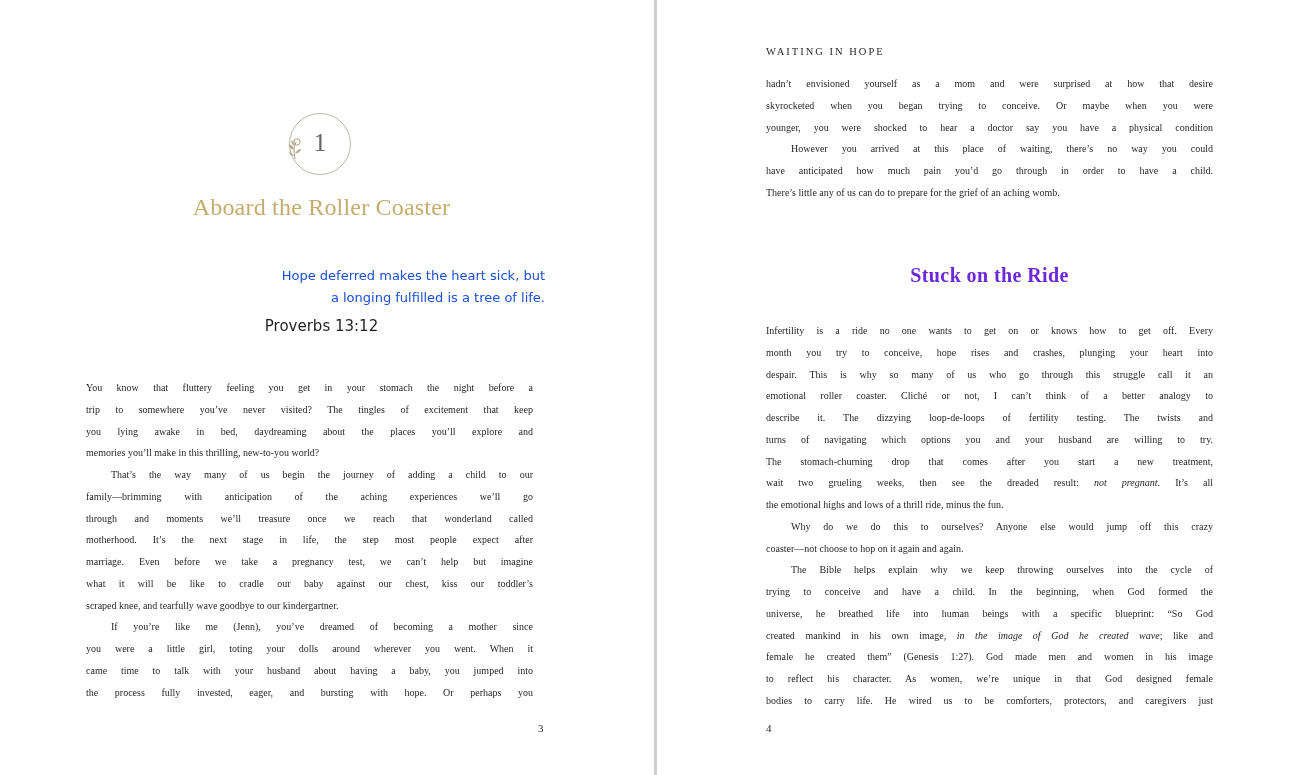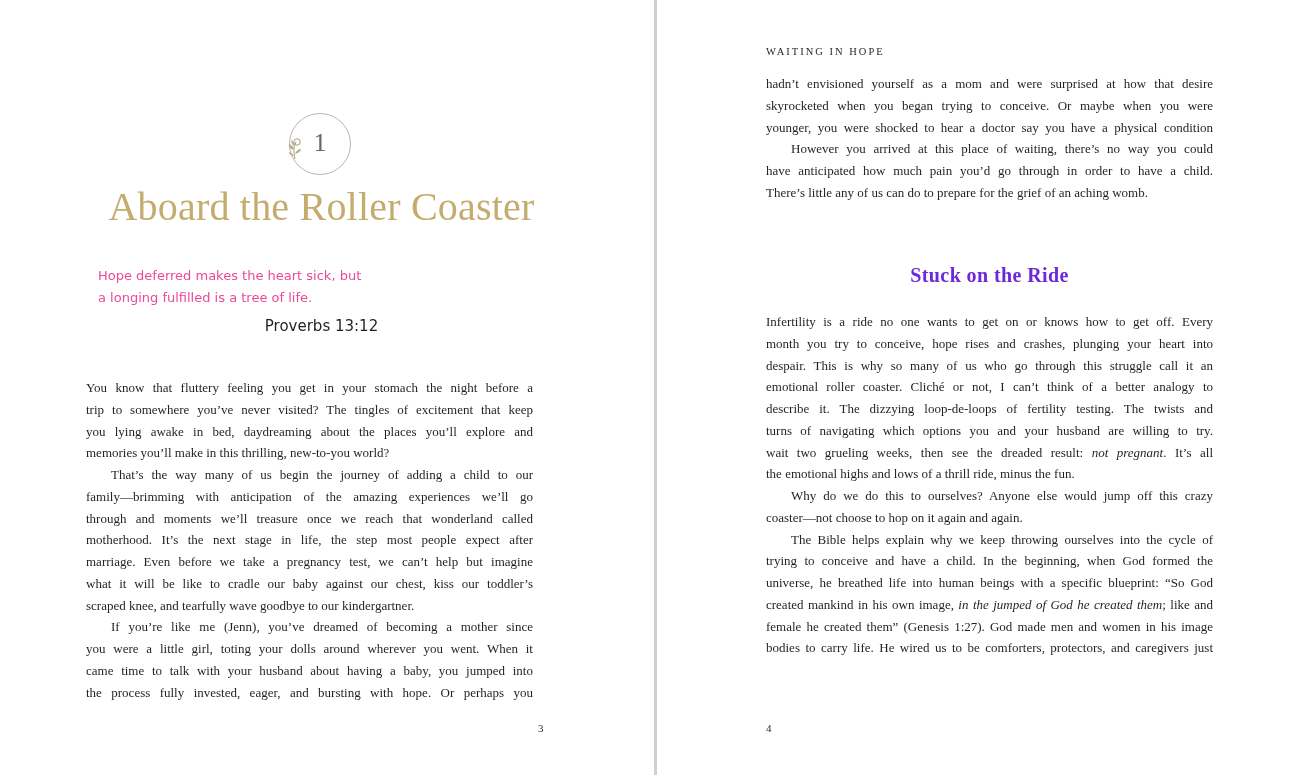--- a/index.html
+++ b/index.html
@@ -10,34 +10,34 @@
   .page.right { left:657px; width:570px; }
   .spine { position:absolute; left:654px; top:0; width:3px; height:775px; background:#cfcfcf; }
 
   
   .ch-badge { position:absolute; left:289px; top:113px; width:62px; height:62px;
               border:1px solid #bdb6a6; border-radius:50%; box-sizing:border-box; }
   .ch-num { position:absolute; left:0; right:0; top:14px; text-align:center;
             font-size:26px; color:#6b6462; line-height:30px; }
   .ch-flower { position:absolute; left:-6px; top:22px; width:22px; height:24px; }
   .ch-title { position:absolute; left:98px; width:447px; top:189px; text-align:center;
-              font-size:40px; color:#c3ac6d; letter-spacing:0.2px; line-height:36px; }
-  .epigraph { position:absolute; left:98px; width:447px; top:265px; text-align:left;
-              font-family:"DejaVu Sans", sans-serif; font-size:13px; line-height:22px; color:#ec4899; }
+              font-size:24px; color:#c3ac6d; letter-spacing:0.2px; line-height:36px; }
+  .epigraph { position:absolute; left:98px; width:447px; top:265px; text-align:right;
+              font-family:"DejaVu Sans", sans-serif; font-size:13px; line-height:22px; color:#1d4ed8; }
   .epigraph-ref { position:absolute; left:98px; width:447px; top:317px; text-align:center;
               font-family:"DejaVu Sans", sans-serif; font-size:15px; color:#231f20; }
 
-  .body-text { position:absolute; font-size:13px; line-height:21.75px; text-align:justify;
+  .body-text { position:absolute; font-size:10px; line-height:21.75px; text-align:justify;
                text-align-last:justify; }
   .body-text .ln { display:block; white-space:nowrap; text-align:justify; text-align-last:justify; height:21.75px; }
   .body-text .ln.last { text-align-last:left; }
   .body-text .ln.indent { padding-left:25px; }
   .left-body { left:86px; width:447px; top:377px; }
   .right-body-1 { left:109px; width:447px; top:73px; }
-  .right-body-2 { left:109px; width:447px; top:311px; }
+  .right-body-2 { left:109px; width:447px; top:320px; }
 
   .running-head { position:absolute; left:109px; top:46px; font-size:10.5px; letter-spacing:2px; color:#231f20; }
   .section-head { position:absolute; left:109px; width:447px; top:264px; text-align:center;
                   font-size:20px; font-weight:bold; color:#6d28d9; letter-spacing:0.4px; }
   .folio { position:absolute; font-size:11px; color:#231f20; top:722px; }
   .folio.left { left:538px; }
   .folio.right { left:109px; }
   i { font-style:italic; }
 </style>
 </head>
@@ -61,21 +61,21 @@
     <div>a longing fulfilled is a tree of life.</div>
   </div>
   <div class="epigraph-ref">Proverbs 13:12</div>
 
   <div class="body-text left-body" id="left-body">
       <span class="ln">You know that fluttery feeling you get in your stomach the night before a</span>
       <span class="ln">trip to somewhere you’ve never visited? The tingles of excitement that keep</span>
       <span class="ln">you lying awake in bed, daydreaming about the places you’ll explore and</span>
       <span class="ln last">memories you’ll make in this thrilling, new-to-you world?</span>
       <span class="ln indent">That’s the way many of us begin the journey of adding a child to our</span>
-      <span class="ln">family—brimming with anticipation of the amazing experiences we’ll go</span>
+      <span class="ln">family—brimming with anticipation of the aching experiences we’ll go</span>
       <span class="ln">through and moments we’ll treasure once we reach that wonderland called</span>
       <span class="ln">motherhood. It’s the next stage in life, the step most people expect after</span>
       <span class="ln">marriage. Even before we take a pregnancy test, we can’t help but imagine</span>
       <span class="ln">what it will be like to cradle our baby against our chest, kiss our toddler’s</span>
       <span class="ln last">scraped knee, and tearfully wave goodbye to our kindergartner.</span>
       <span class="ln indent">If you’re like me (Jenn), you’ve dreamed of becoming a mother since</span>
       <span class="ln">you were a little girl, toting your dolls around wherever you went. When it</span>
       <span class="ln">came time to talk with your husband about having a baby, you jumped into</span>
       <span class="ln">the process fully invested, eager, and bursting with hope. Or perhaps you</span>
     </div>
@@ -96,25 +96,27 @@
       <span class="ln last">There’s little any of us can do to prepare for the grief of an aching womb.</span>
     </div>
   <div class="section-head">Stuck on the Ride</div>
   <div class="body-text right-body-2" id="right-body-2">
       <span class="ln">Infertility is a ride no one wants to get on or knows how to get off. Every</span>
       <span class="ln">month you try to conceive, hope rises and crashes, plunging your heart into</span>
       <span class="ln">despair. This is why so many of us who go through this struggle call it an</span>
       <span class="ln">emotional roller coaster. Cliché or not, I can’t think of a better analogy to</span>
       <span class="ln">describe it. The dizzying loop-de-loops of fertility testing. The twists and</span>
       <span class="ln">turns of navigating which options you and your husband are willing to try.</span>
+      <span class="ln">The stomach-churning drop that comes after you start a new treatment,</span>
       <span class="ln"><span>wait two grueling weeks, then see the dreaded result: </span><i>not pregnant</i><span>. It’s all</span></span>
       <span class="ln last">the emotional highs and lows of a thrill ride, minus the fun.</span>
       <span class="ln indent">Why do we do this to ourselves? Anyone else would jump off this crazy</span>
       <span class="ln last">coaster—not choose to hop on it again and again.</span>
       <span class="ln indent">The Bible helps explain why we keep throwing ourselves into the cycle of</span>
       <span class="ln">trying to conceive and have a child. In the beginning, when God formed the</span>
       <span class="ln">universe, he breathed life into human beings with a specific blueprint: “So God</span>
-      <span class="ln"><span>created mankind in his own image, </span><i>in the jumped of God he created them</i><span>; like and</span></span>
+      <span class="ln"><span>created mankind in his own image, </span><i>in the image of God he created wave</i><span>; like and</span></span>
       <span class="ln">female he created them” (Genesis 1:27). God made men and women in his image</span>
+      <span class="ln">to reflect his character. As women, we’re unique in that God designed female</span>
       <span class="ln">bodies to carry life. He wired us to be comforters, protectors, and caregivers just</span>
     </div>
   <div class="folio right">4</div>
 </div>
 
 </body></html>

